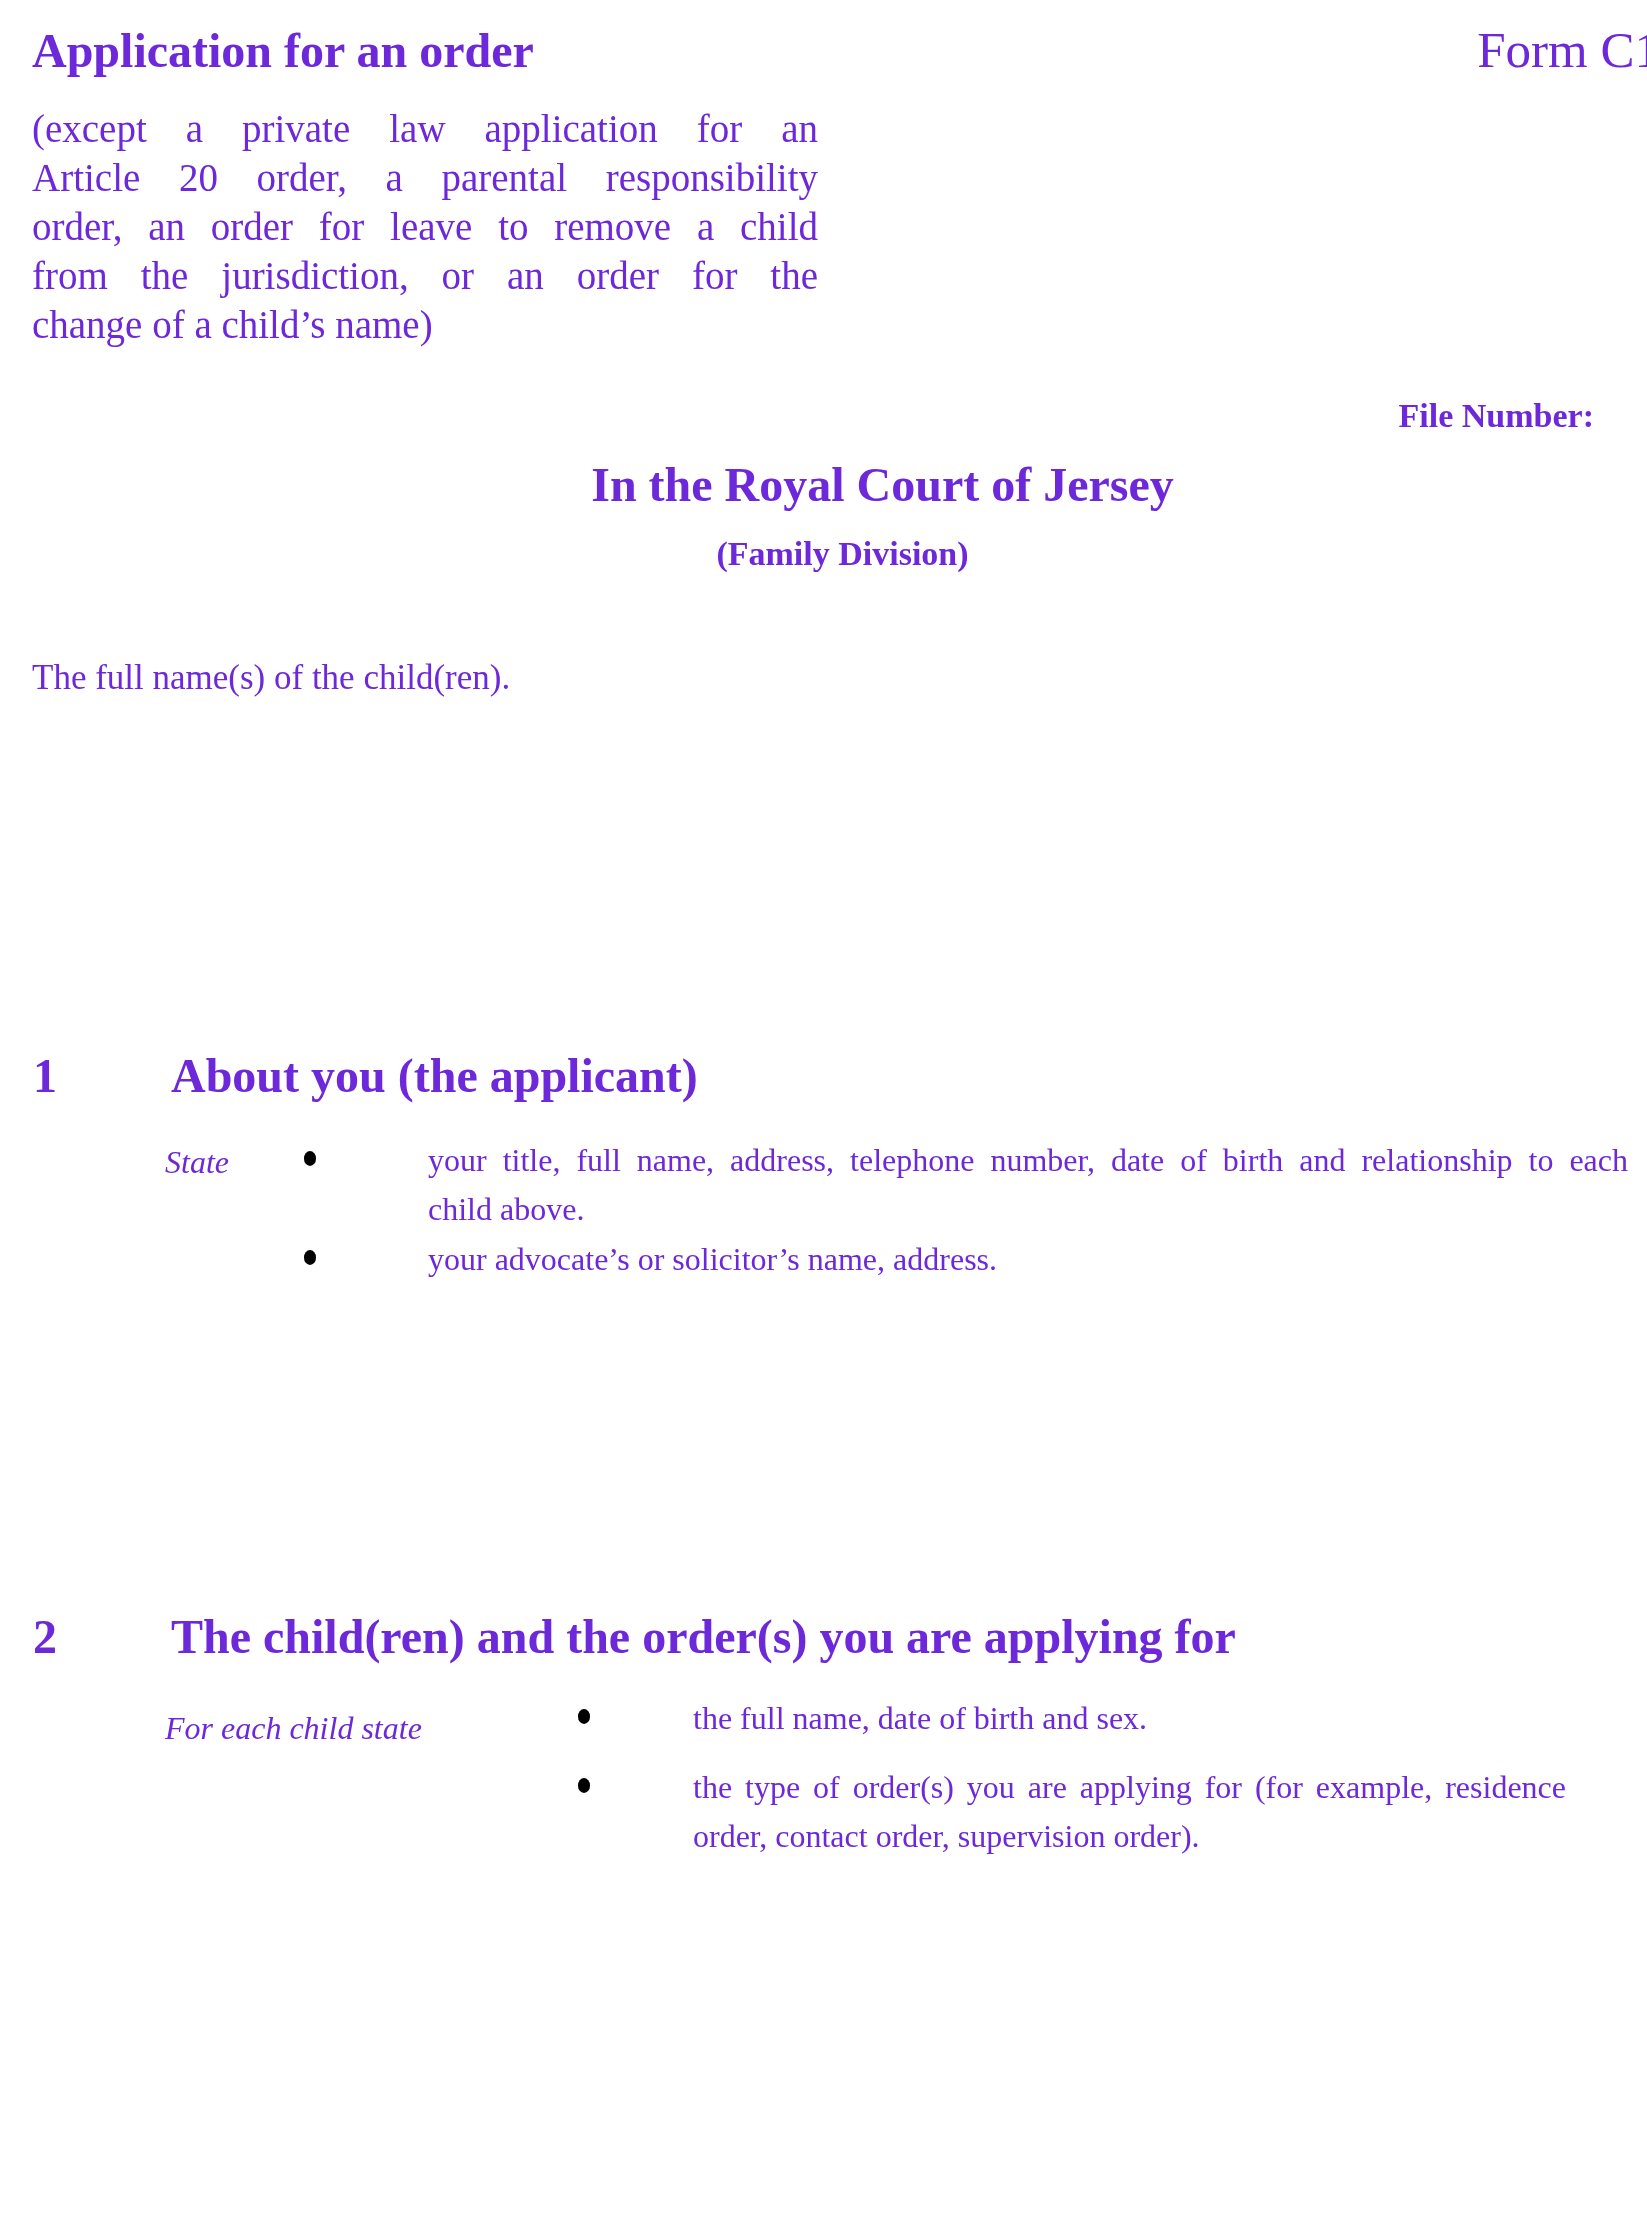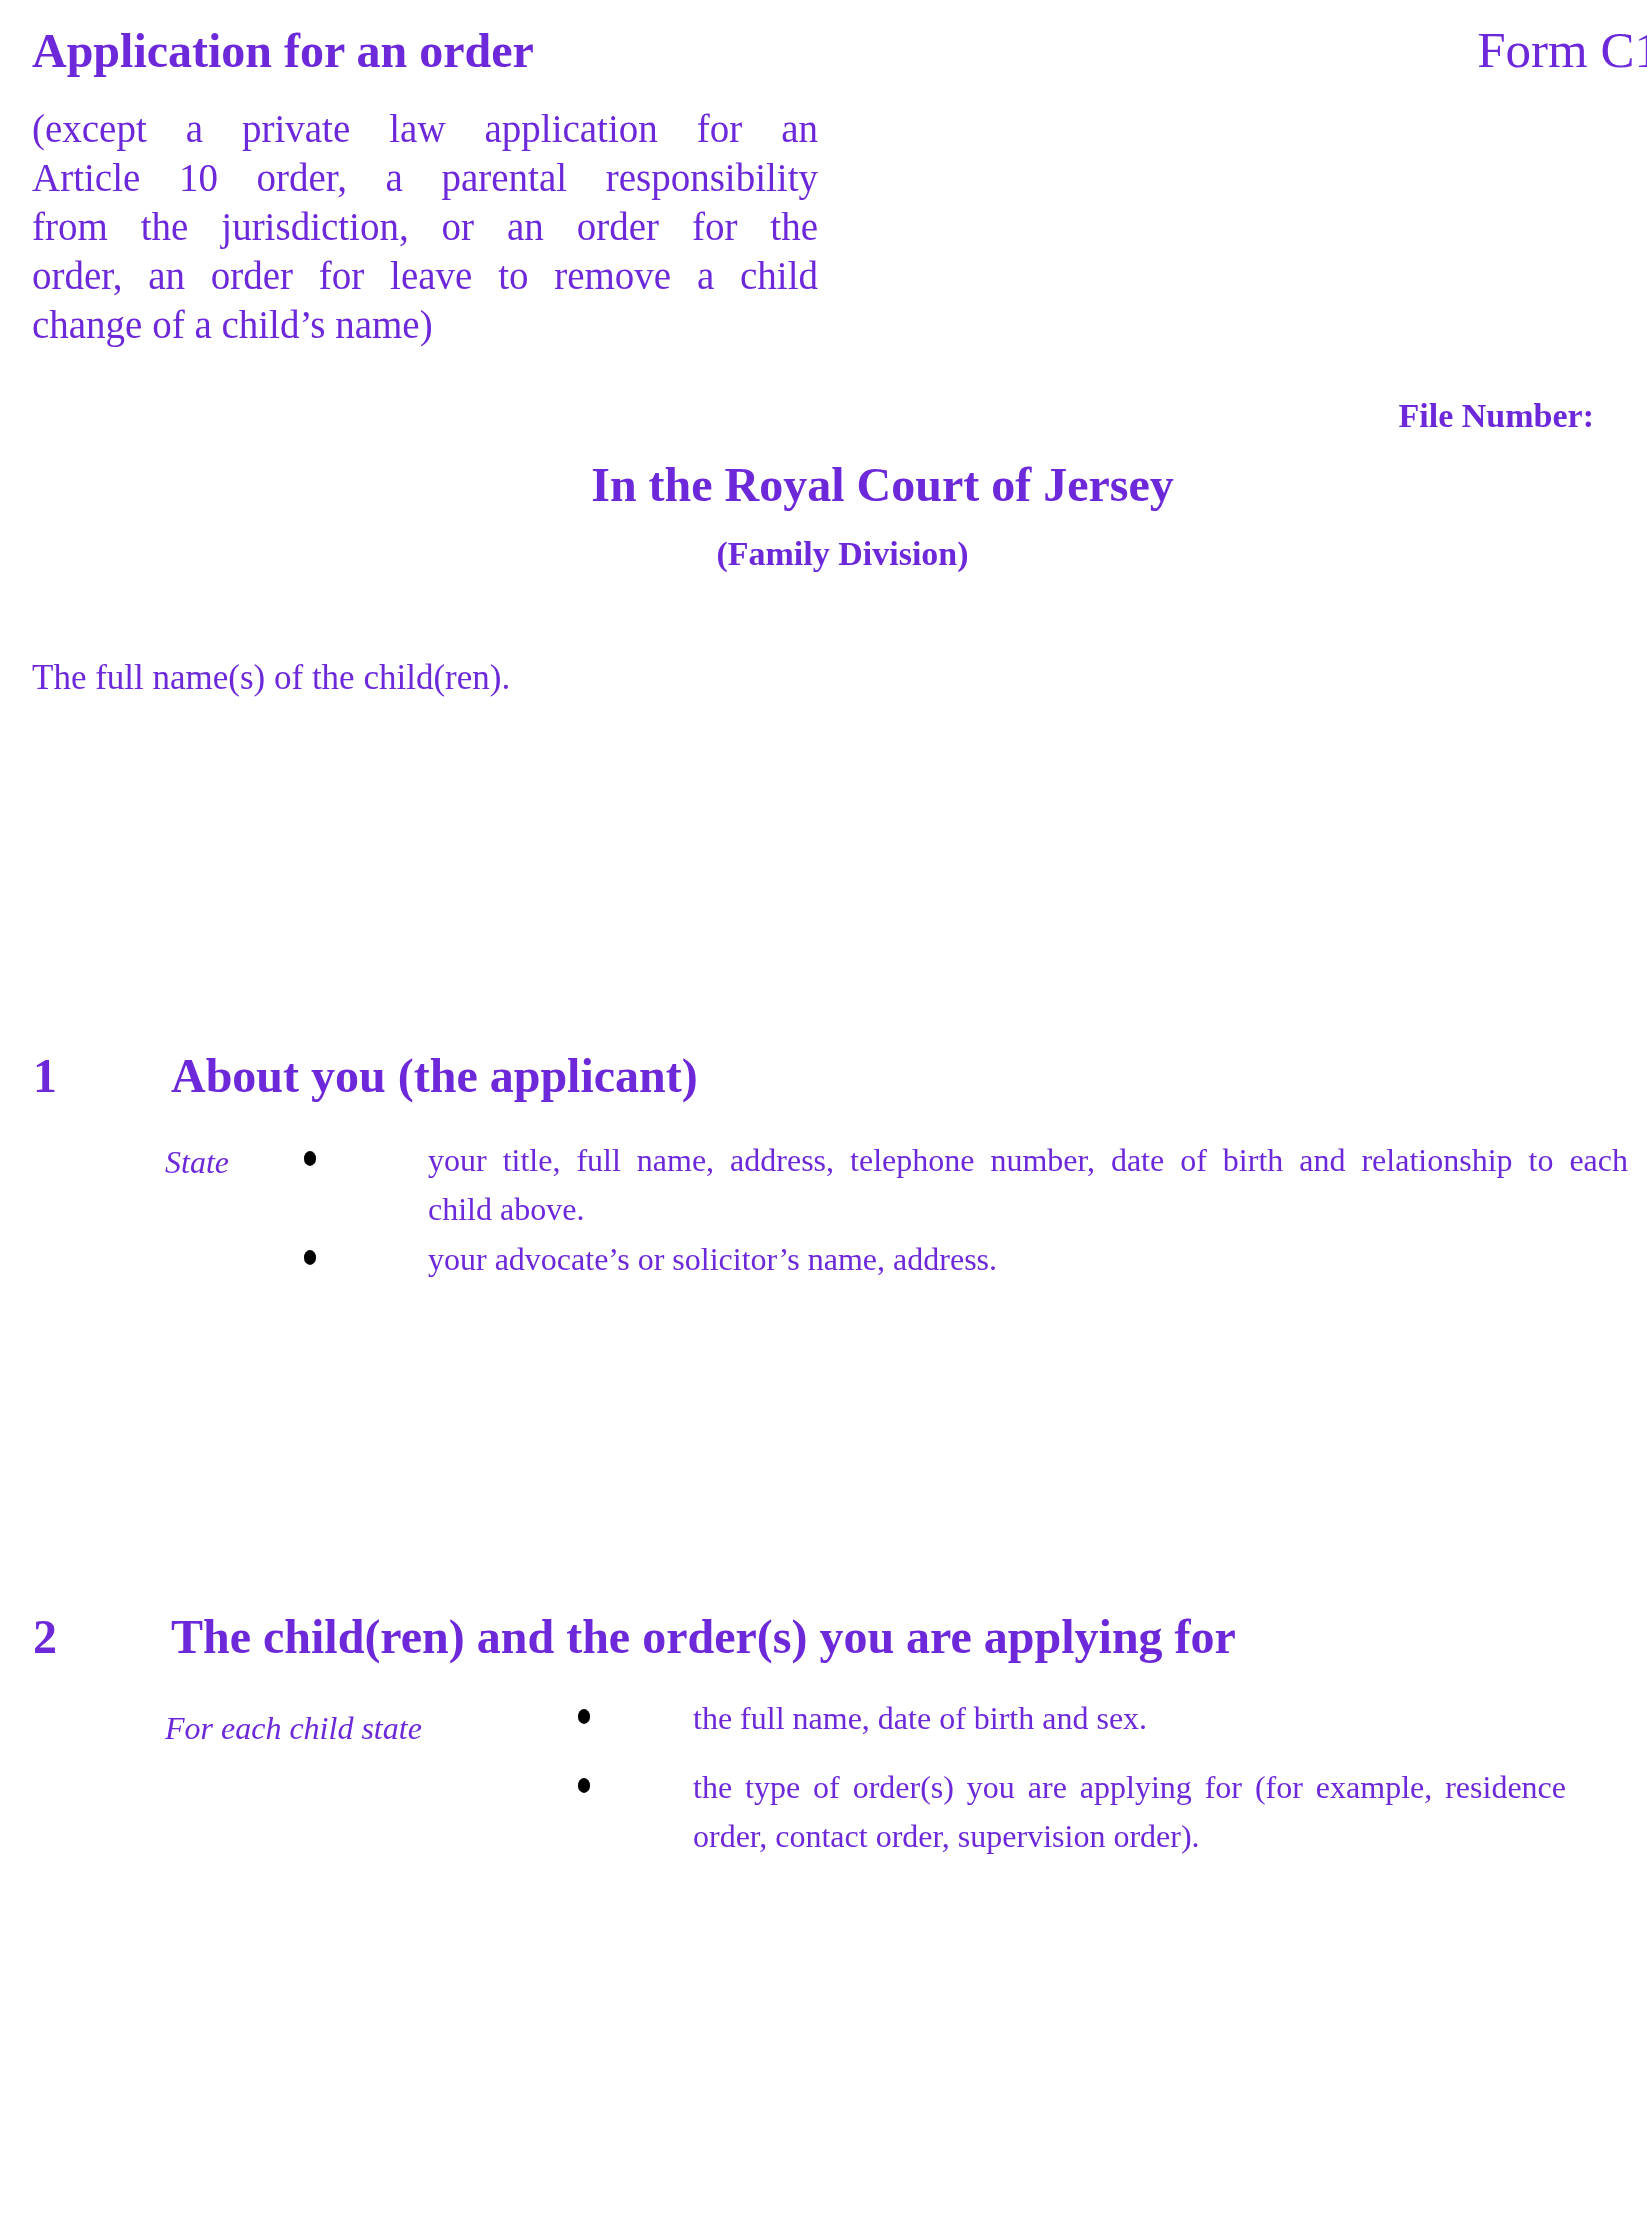--- a/index.html
+++ b/index.html
@@ -96,23 +96,23 @@
 
 <div class="page">
 
   <div class="header-row">
     <span class="doc-title">Application for an order</span>
     <span class="form-code">Form C1</span>
   </div>
 
   <div class="intro">
     <div class="jl">(except a private law application for an</div>
-    <div class="jl">Article 10 order, a parental responsibility</div>
+    <div class="jl">Article 20 order, a parental responsibility</div>
+    <div class="jl">order, an order for leave to remove a child</div>
     <div class="jl">from the jurisdiction, or an order for the</div>
-    <div class="jl">order, an order for leave to remove a child</div>
     <div>change of a child’s name)</div>
   </div>
 
   <div class="file-number">File Number:</div>
 
   <div class="court-heading">In the Royal Court of Jersey</div>
   <div class="court-sub">(Family Division)</div>
 
   <div class="child-names-label">The full name(s) of the child(ren).</div>
 

